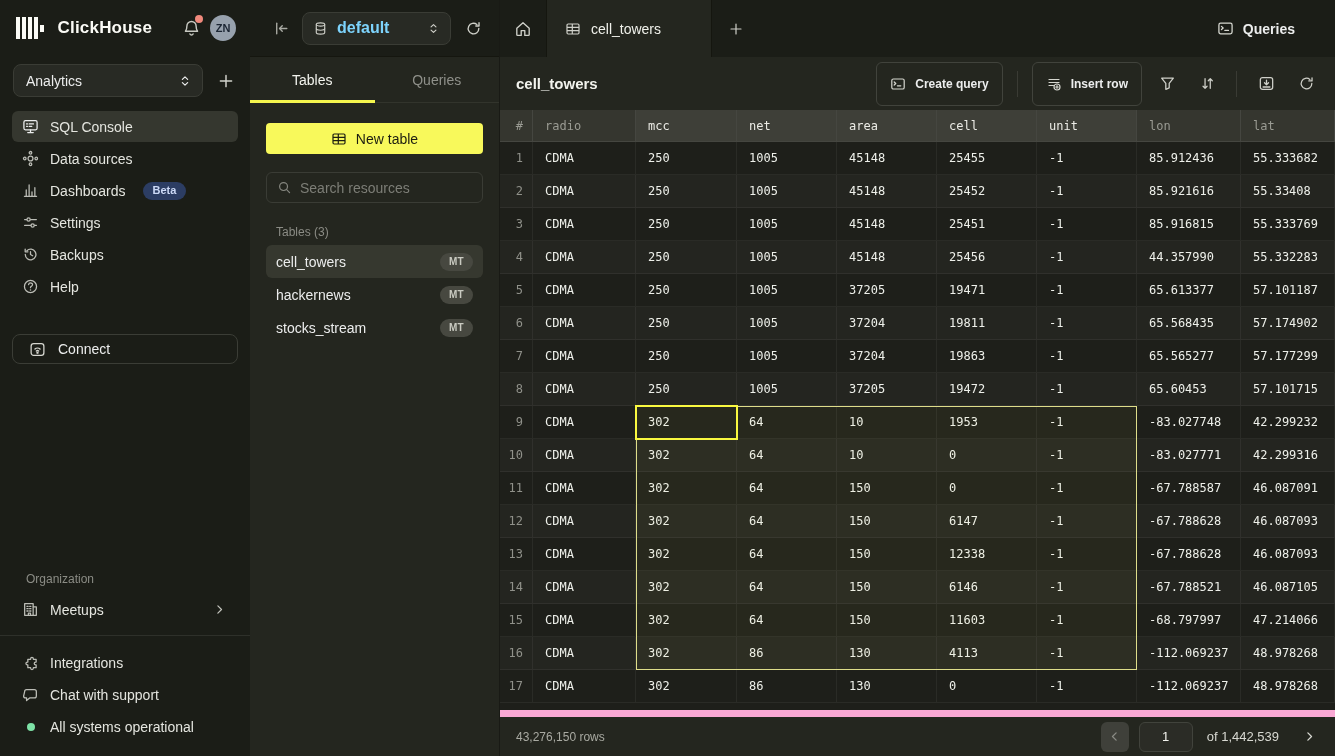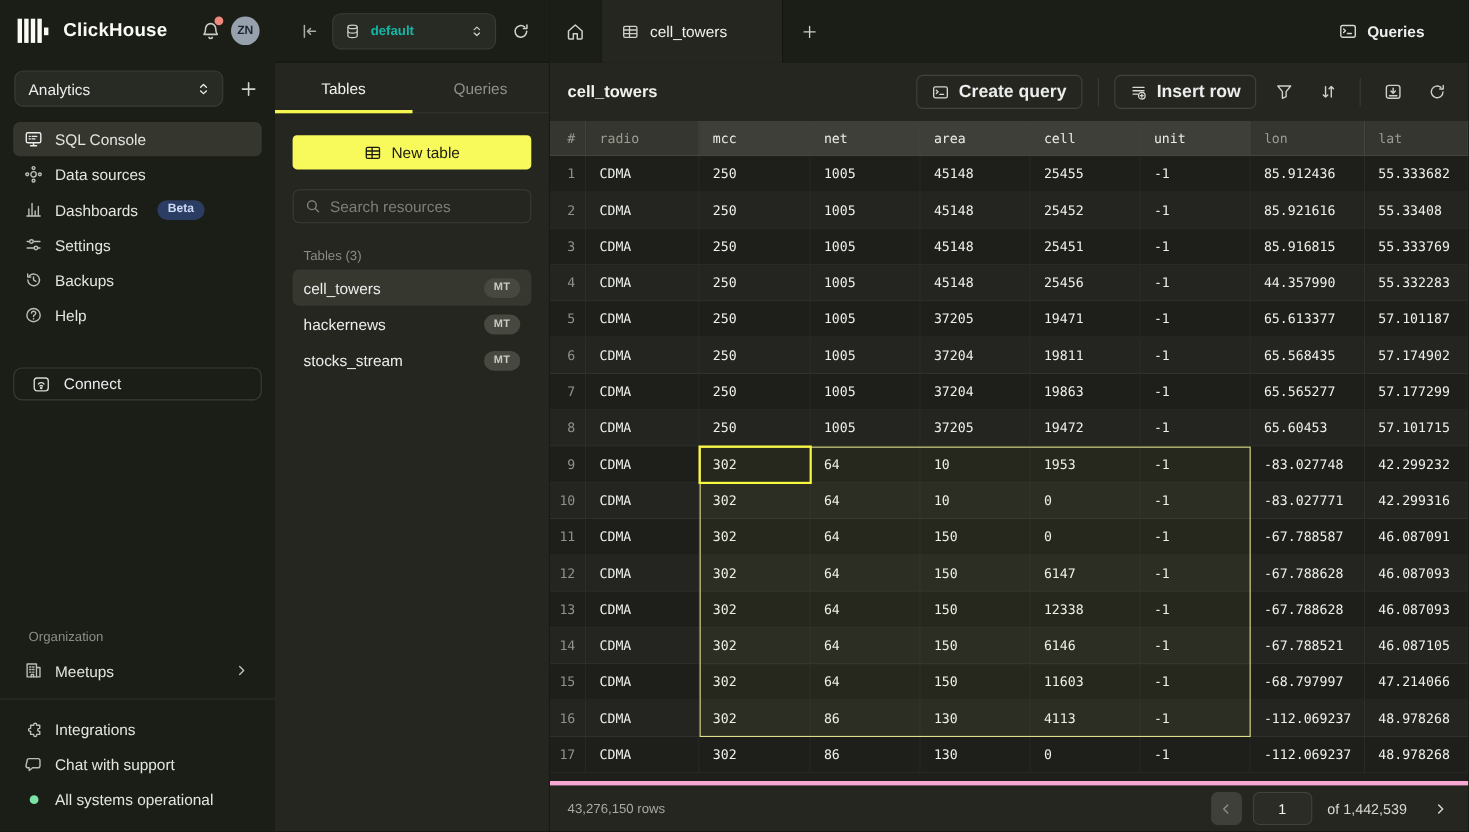--- a/index.html
+++ b/index.html
@@ -38,21 +38,21 @@
   .org-item .chev { margin-left:auto; color:#c2c3bc; }
   .sb-divider { border-top:1px solid #2e302a; margin:0; }
   .sb-foot { padding:12px 12px 14px; display:flex; flex-direction:column; gap:2px; }
   .sb-foot .nav-item { height:30px; }
   .statusdot { width:8px; height:8px; border-radius:50%; background:#7de2a6; margin:0 4.5px; }
 
   
   .explorer { width:250px; flex:0 0 250px; background:#24261f; border-right:1px solid #191a15; display:flex; flex-direction:column; }
   .ex-top { height:57px; background:#1b1d17; border-bottom:1px solid #15160f; display:flex; align-items:center; padding:0 14px 0 20px; gap:10px; }
   .collapse-btn { color:#a9aaa3; width:22px; }
-  .db-select { flex:1; height:33px; background:#282a24; border:1px solid #3a3c35; border-radius:8px; display:flex; align-items:center; gap:9px; padding:0 10px; font-size:12px; font-weight:600; color:#14b8a6;justify-content:flex-end; }
+  .db-select { flex:1; height:33px; background:#282a24; border:1px solid #3a3c35; border-radius:8px; display:flex; align-items:center; gap:9px; padding:0 10px; font-size:16px; font-weight:600; color:#7dd3fc;justify-content:flex-end; }
   .db-select .db-name { flex:1; text-align:left; }
   .db-select .icn, .refresh-sm { color:#cfd0c9; }
   .refresh-sm { width:24px; }
   .ex-tabs { display:flex; height:46px; border-bottom:1px solid #32342c; position:relative; }
   .ex-tab { flex:1; display:flex; align-items:center; justify-content:center; font-size:14px; color:#8f908a; position:relative; }
   .ex-tab.active { color:#f2f3ed; }
   .ex-tab.active::after { content:""; position:absolute; left:0; right:0; bottom:-1px; height:3px; background:#f5f64e; }
   .new-table { margin:20px 16px 0; height:31px; background:#f8f95b; border:none; border-radius:4px; display:flex; align-items:center; justify-content:center; gap:9px; font-size:14px; color:#1c1d10; font-family:"Liberation Sans",sans-serif;text-align:center; }
   .new-table .icn { color:#1c1d10; }
   .search-box { margin:18px 16px 0; height:31px; background:#24261f; border:1px solid #3a3c35; border-radius:6px; display:flex; align-items:center; gap:8px; padding:0 10px; }
@@ -71,42 +71,42 @@
   .tabbar { height:57px; background:#1b1d17; display:flex; align-items:stretch; }
   .home-btn { width:46px; display:flex; align-items:center; justify-content:center; color:#cfd0c9; }
   .doc-tab { width:166px; background:#24261f; display:flex; align-items:center; gap:10px; padding:0 18px; font-size:14px; color:#f0f1eb; border-left:1px solid #15160f; border-right:1px solid #15160f; }
   .doc-tab .icn { color:#cfd0c9; }
   .newtab-btn { width:48px; display:flex; align-items:center; justify-content:center; color:#cfd0c9; }
   .tab-spacer { flex:1; }
   .queries-btn { display:flex; align-items:center; gap:9px; padding:0 40px 0 12px; font-size:14px; font-weight:600; color:#eceded; }
   .queries-btn .icn { color:#d6d7d0; }
   .toolbar { height:53px; display:flex; align-items:center; padding:0 14px 0 16px; gap:10px; }
   .grid-title { font-size:15px; font-weight:700; color:#f2f3ed; flex:1; }
-  .tb-btn { height:31px; border:1px solid #41433c; border-radius:6px; background:transparent; display:flex; align-items:center; gap:9px; padding:0 13px; font-size:16px; font-weight:600; color:#eceded; font-family:"Liberation Sans",sans-serif; }
+  .tb-btn { height:44px; border:1px solid #41433c; border-radius:6px; background:transparent; display:flex; align-items:center; gap:9px; padding:0 13px; font-size:12px; font-weight:600; color:#eceded; font-family:"Liberation Sans",sans-serif; }
   .tb-btn .icn { color:#d6d7d0; }
   .tb-sep { width:1px; height:26px; background:#3a3b34; margin:0 4px; }
   .tb-icon { width:30px; height:30px; display:flex; align-items:center; justify-content:center; color:#cfd0c9; border-radius:6px; }
 
   
   .grid-wrap { position:relative; height:600px; overflow:hidden; background:#1e1f1a; --cols:33px 103px 101px 100px 100px 100px 100px 104px 94px;
                font-family:"DejaVu Sans Mono", monospace; font-size:12px; }
   .ghead { display:grid; grid-template-columns:var(--cols); height:32px; }
   .hcell { background:#35362f; color:#9a9b93; display:flex; align-items:center; padding:0 12px; border-right:1px solid #454640; border-bottom:1px solid #454640; white-space:nowrap; overflow:hidden; }
   .hcell.rn { justify-content:flex-end; padding:0 9px; }
   .hcell.selhdr { background:#3e3f38; color:#ececе6; color:#ecece6; }
   .grow { display:grid; grid-template-columns:var(--cols); height:33px; }
   .grow > div { border-right:1px solid rgba(255,255,255,.055); border-bottom:1px solid rgba(255,255,255,.055); display:flex; align-items:center; padding:0 12px; white-space:nowrap; overflow:hidden; color:#eef0ea; }
   .grow > .rncell { justify-content:flex-end; padding:0 9px; color:#90918a; }
   .grow:nth-child(odd) > div { background:#1e1f1a; }
   .grow:nth-child(even) > div { background:#242520; }
   .sel-range { position:absolute; left:136px; top:296px; width:501px; height:264px; border:1px solid #deddx; border:1px solid #dedd8a; background:rgba(250,250,120,.045); pointer-events:none; }
   .sel-active { position:absolute; left:135px; top:295px; width:103px; height:35px; border:2px solid #f9f840; pointer-events:none; }
 
   
-  .statusbar { height:46px; border-top:4px solid #f9a8d4; display:flex; align-items:center; padding:0 14px 0 16px; gap:8px; }
+  .statusbar { height:46px; border-top:7px solid #f9a8d4; display:flex; align-items:center; padding:0 14px 0 16px; gap:8px; }
   .rowcount { font-size:12px; color:#a9aaa2; flex:1; }
   .pg-prev { width:28px; height:30px; background:#3f403a; border-radius:6px; display:flex; align-items:center; justify-content:center; color:#8a8b85; }
   .pg-input { width:54px; height:30px; background:#2b2c26; border:1px solid #41433c; border-radius:6px; color:#f2f3ed; text-align:center; font-size:13px; font-family:"Liberation Sans",sans-serif; outline:none; margin:0 6px 0 2px; }
   .pg-of { font-size:13px; color:#d8d9d2; margin-right:10px; }
   .pg-next { width:24px; height:30px; display:flex; align-items:center; justify-content:center; color:#d8d9d2; }
 </style>
 </head>
 <body>
 
 <div class="app" data-interactable="false">

